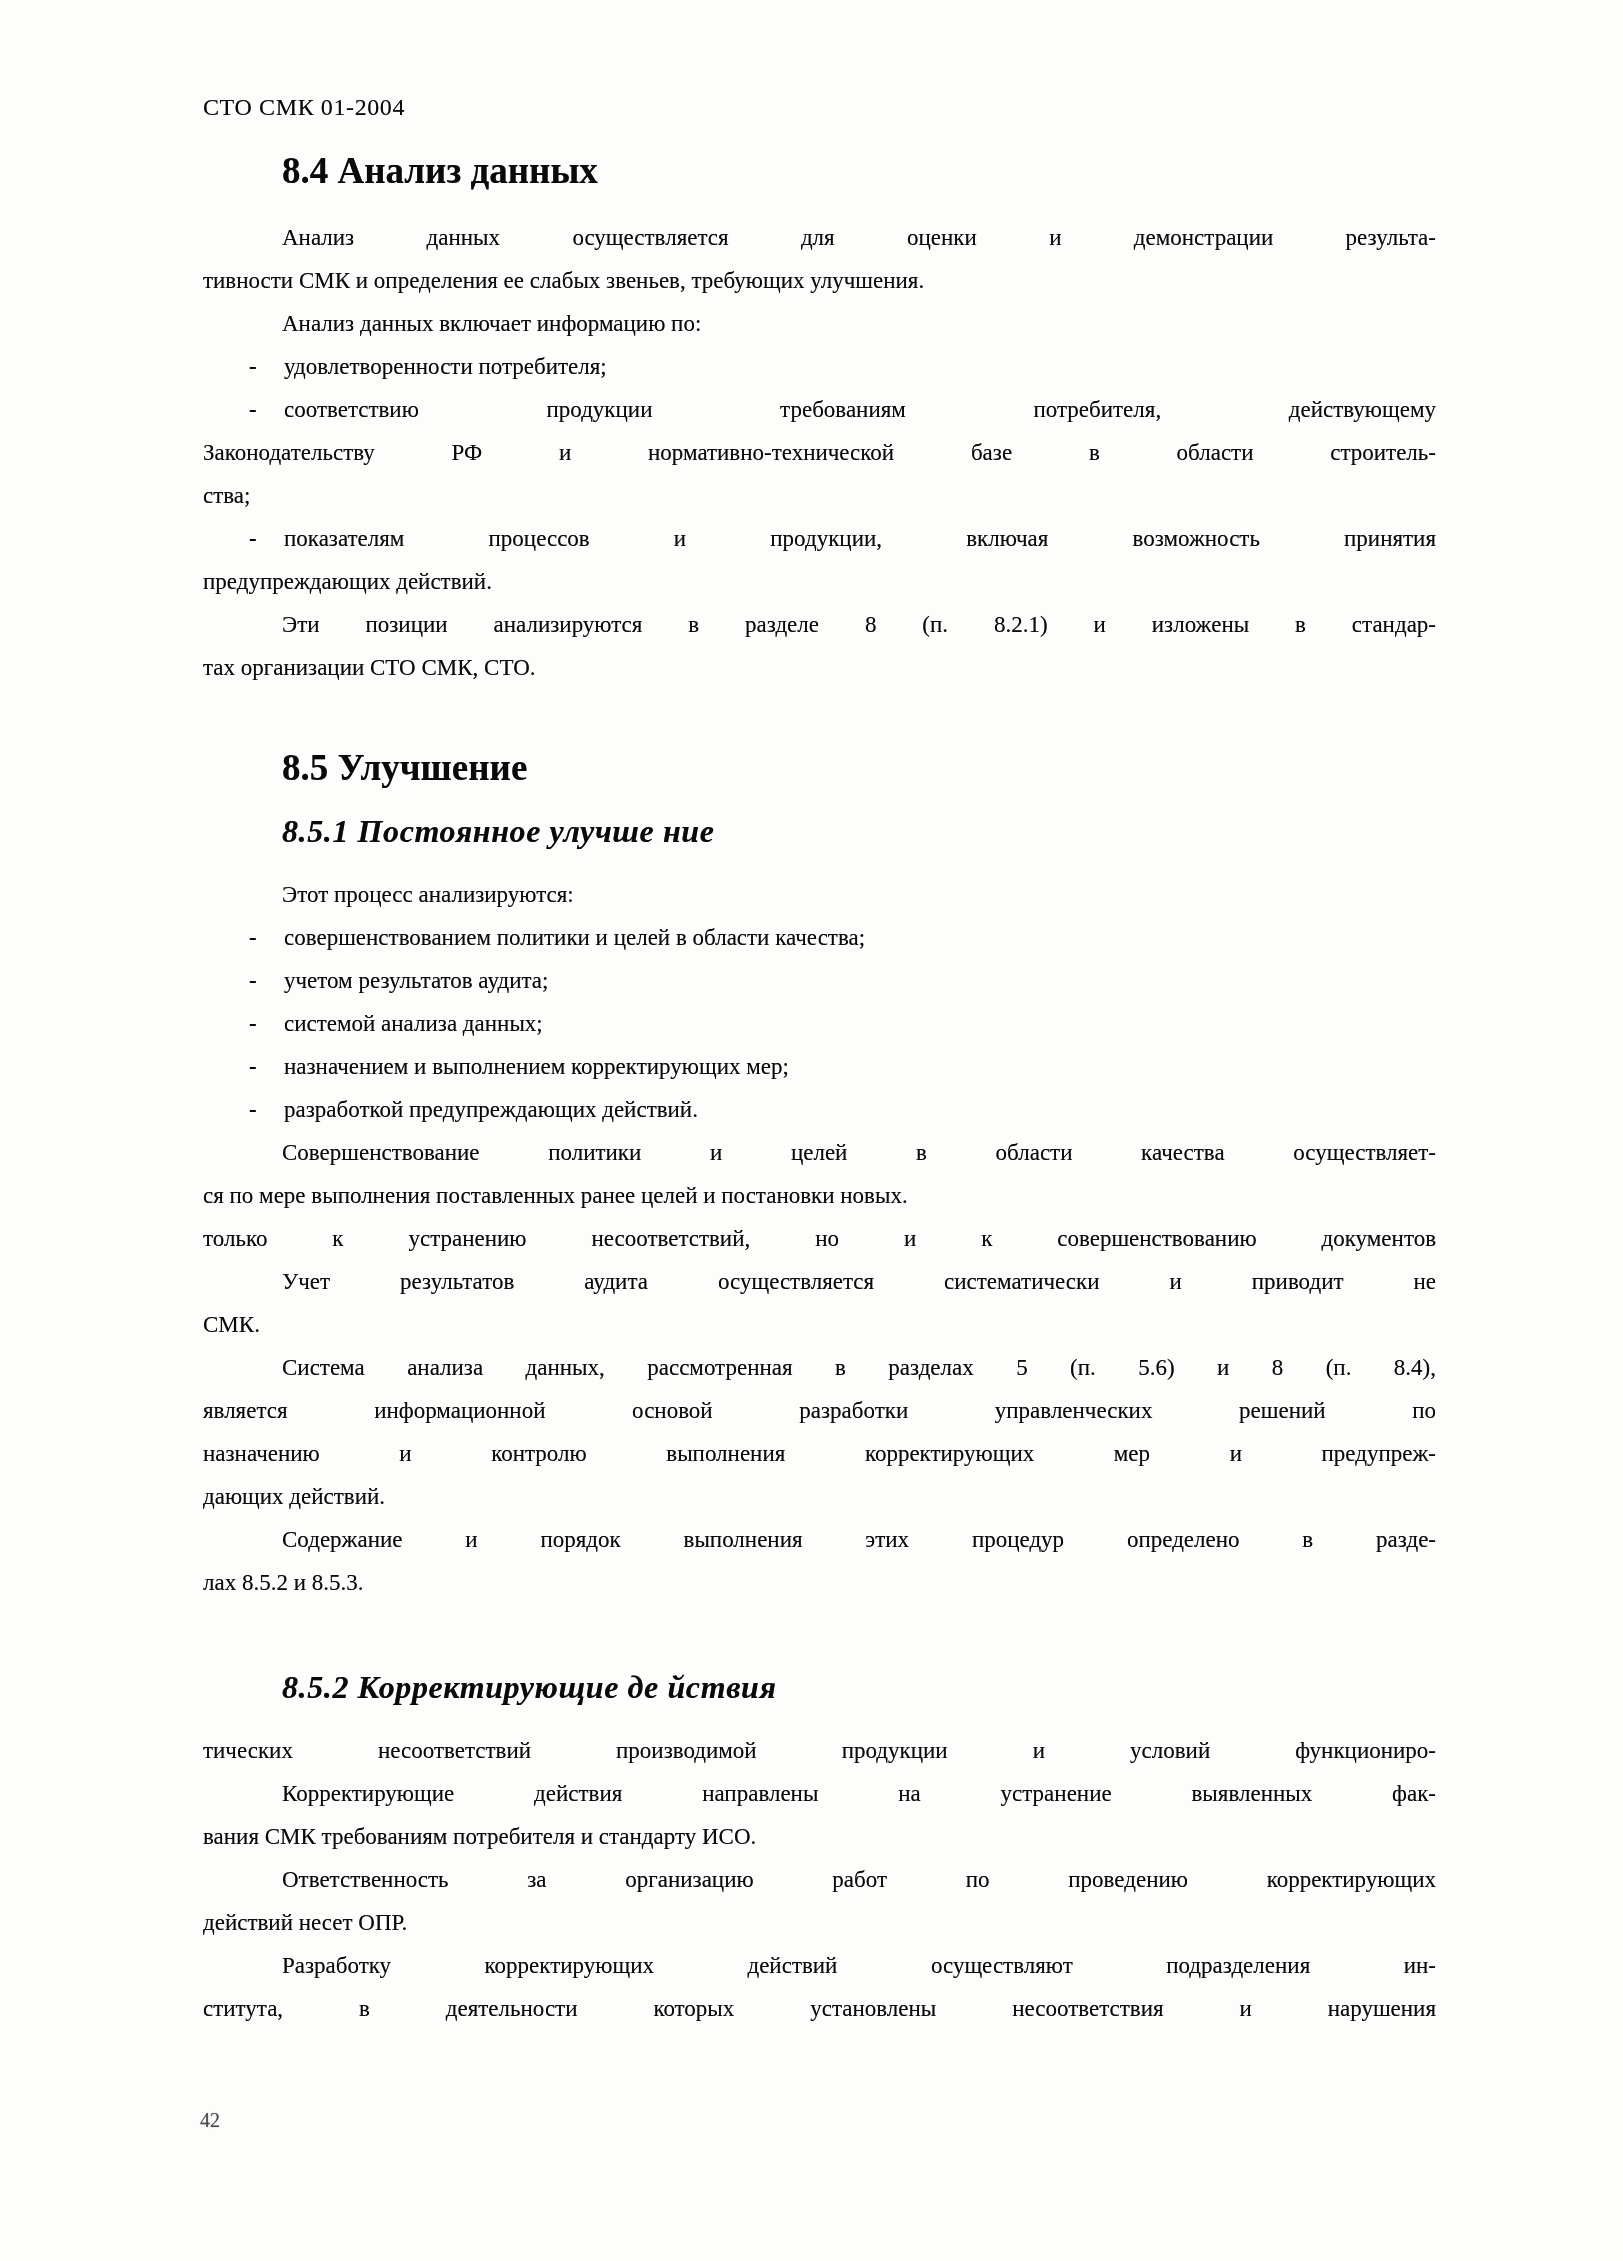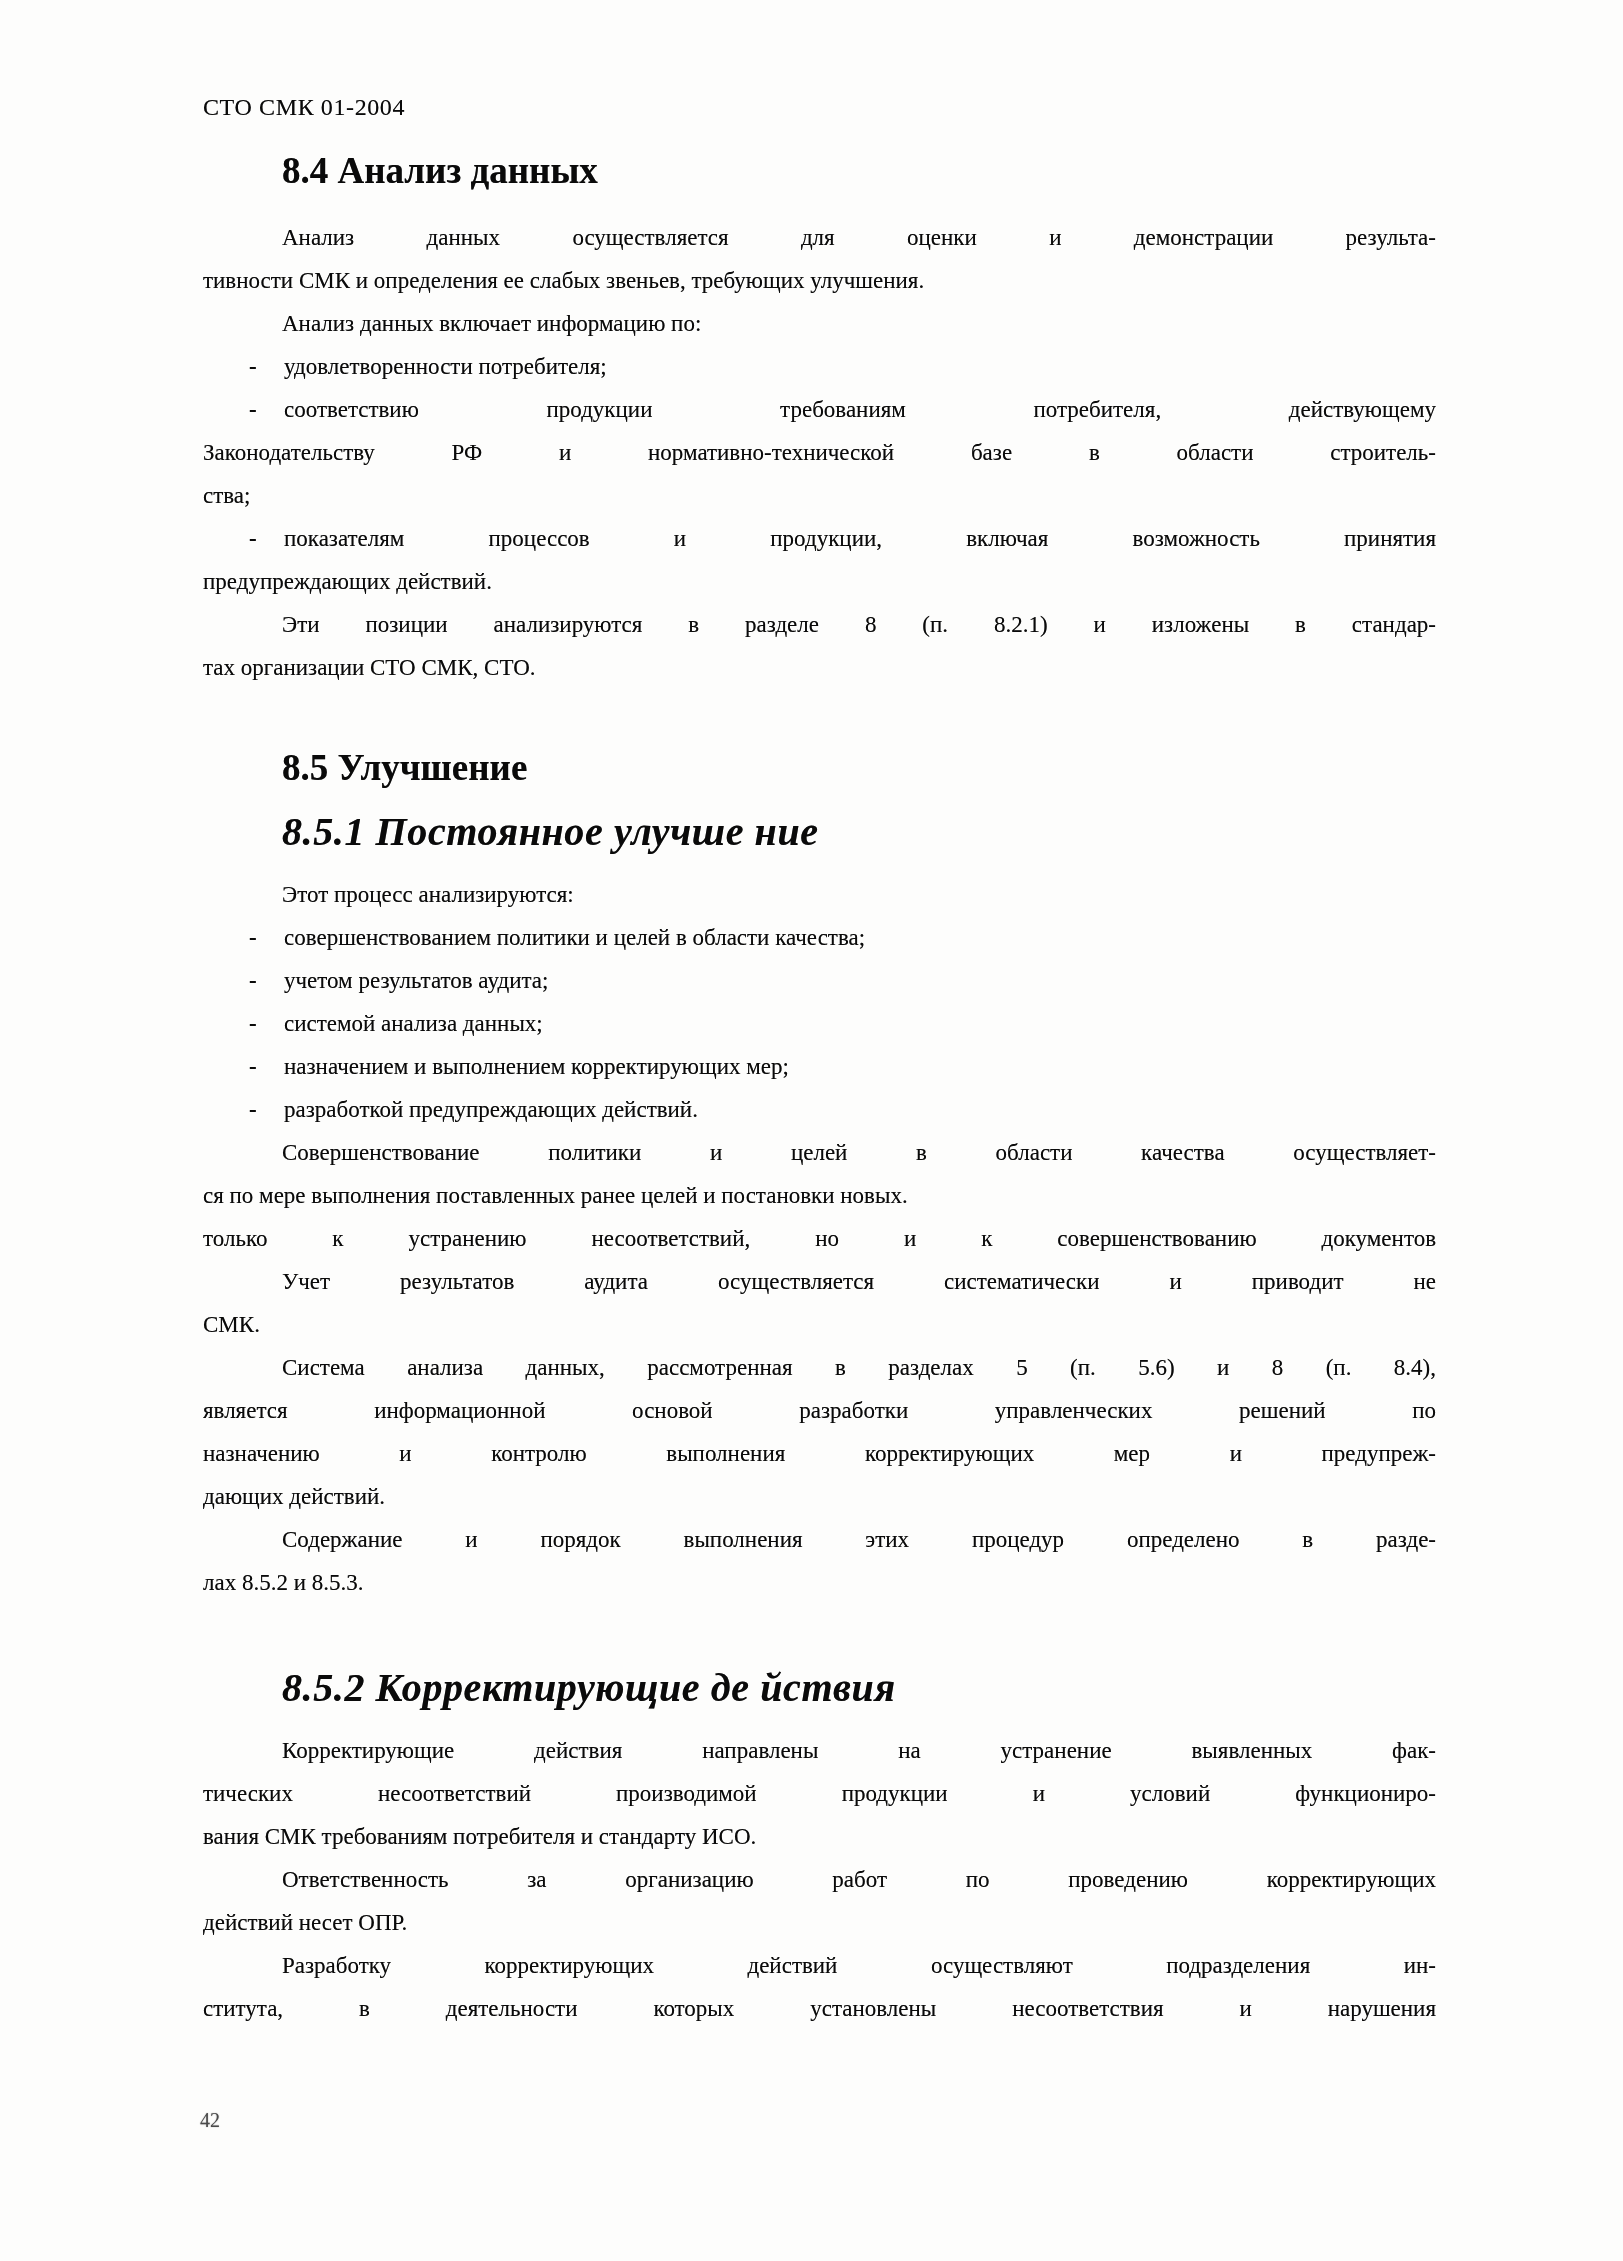--- a/index.html
+++ b/index.html
@@ -42,21 +42,21 @@
   .heading{
     font-weight:bold;
     font-size:37px;
     line-height:43px;
     padding-left:79px;
     text-shadow:0 0 0.6px rgba(0,0,0,.5);
     font-family:Liberation Serif, serif;
   }
   .heading.it{
     font-style:italic;
-    font-size:40px;
+    font-size:32px;
     letter-spacing:0.6px;
   }
   
   #blocks > :nth-child(1){margin-top:20.3px;}   
   #blocks > :nth-child(2){margin-top:23.5px;}   
   #blocks > :nth-child(3){margin-top:57px;}   
   #blocks > :nth-child(4){margin-top:21.6px;}   
   #blocks > :nth-child(5){margin-top:19.7px;}   
   #blocks > :nth-child(6){margin-top:62px;}   
   #blocks > :nth-child(7){margin-top:19.7px;}   
@@ -130,22 +130,22 @@
           <div class="line">СМК.</div>
           <div class="line ind j">Система анализа данных, рассмотренная в разделах 5 (п. 5.6) и 8 (п. 8.4),</div>
           <div class="line j">является информационной основой разработки управленческих решений по</div>
           <div class="line j">назначению и контролю выполнения корректирующих мер и предупреж-</div>
           <div class="line">дающих действий.</div>
           <div class="line ind j">Содержание и порядок выполнения этих процедур определено в разде-</div>
           <div class="line">лах 8.5.2 и 8.5.3.</div>
         </div>
         <div class="heading it">8.5.2 Корректирующие де йствия</div>
         <div class="lines">
+          <div class="line j">тических несоответствий производимой продукции и условий функциониро-</div>
           <div class="line ind j">Корректирующие действия направлены на устранение выявленных фак-</div>
-          <div class="line j">тических несоответствий производимой продукции и условий функциониро-</div>
           <div class="line">вания СМК требованиям потребителя и стандарту ИСО.</div>
           <div class="line ind j">Ответственность за организацию работ по проведению корректирующих</div>
           <div class="line">действий несет ОПР.</div>
           <div class="line ind j">Разработку корректирующих действий осуществляют подразделения ин-</div>
           <div class="line j">ститута, в деятельности которых установлены несоответствия и нарушения</div>
         </div>
       </div>
   </div>
   <div class="pagenum">42</div>
 </div>

